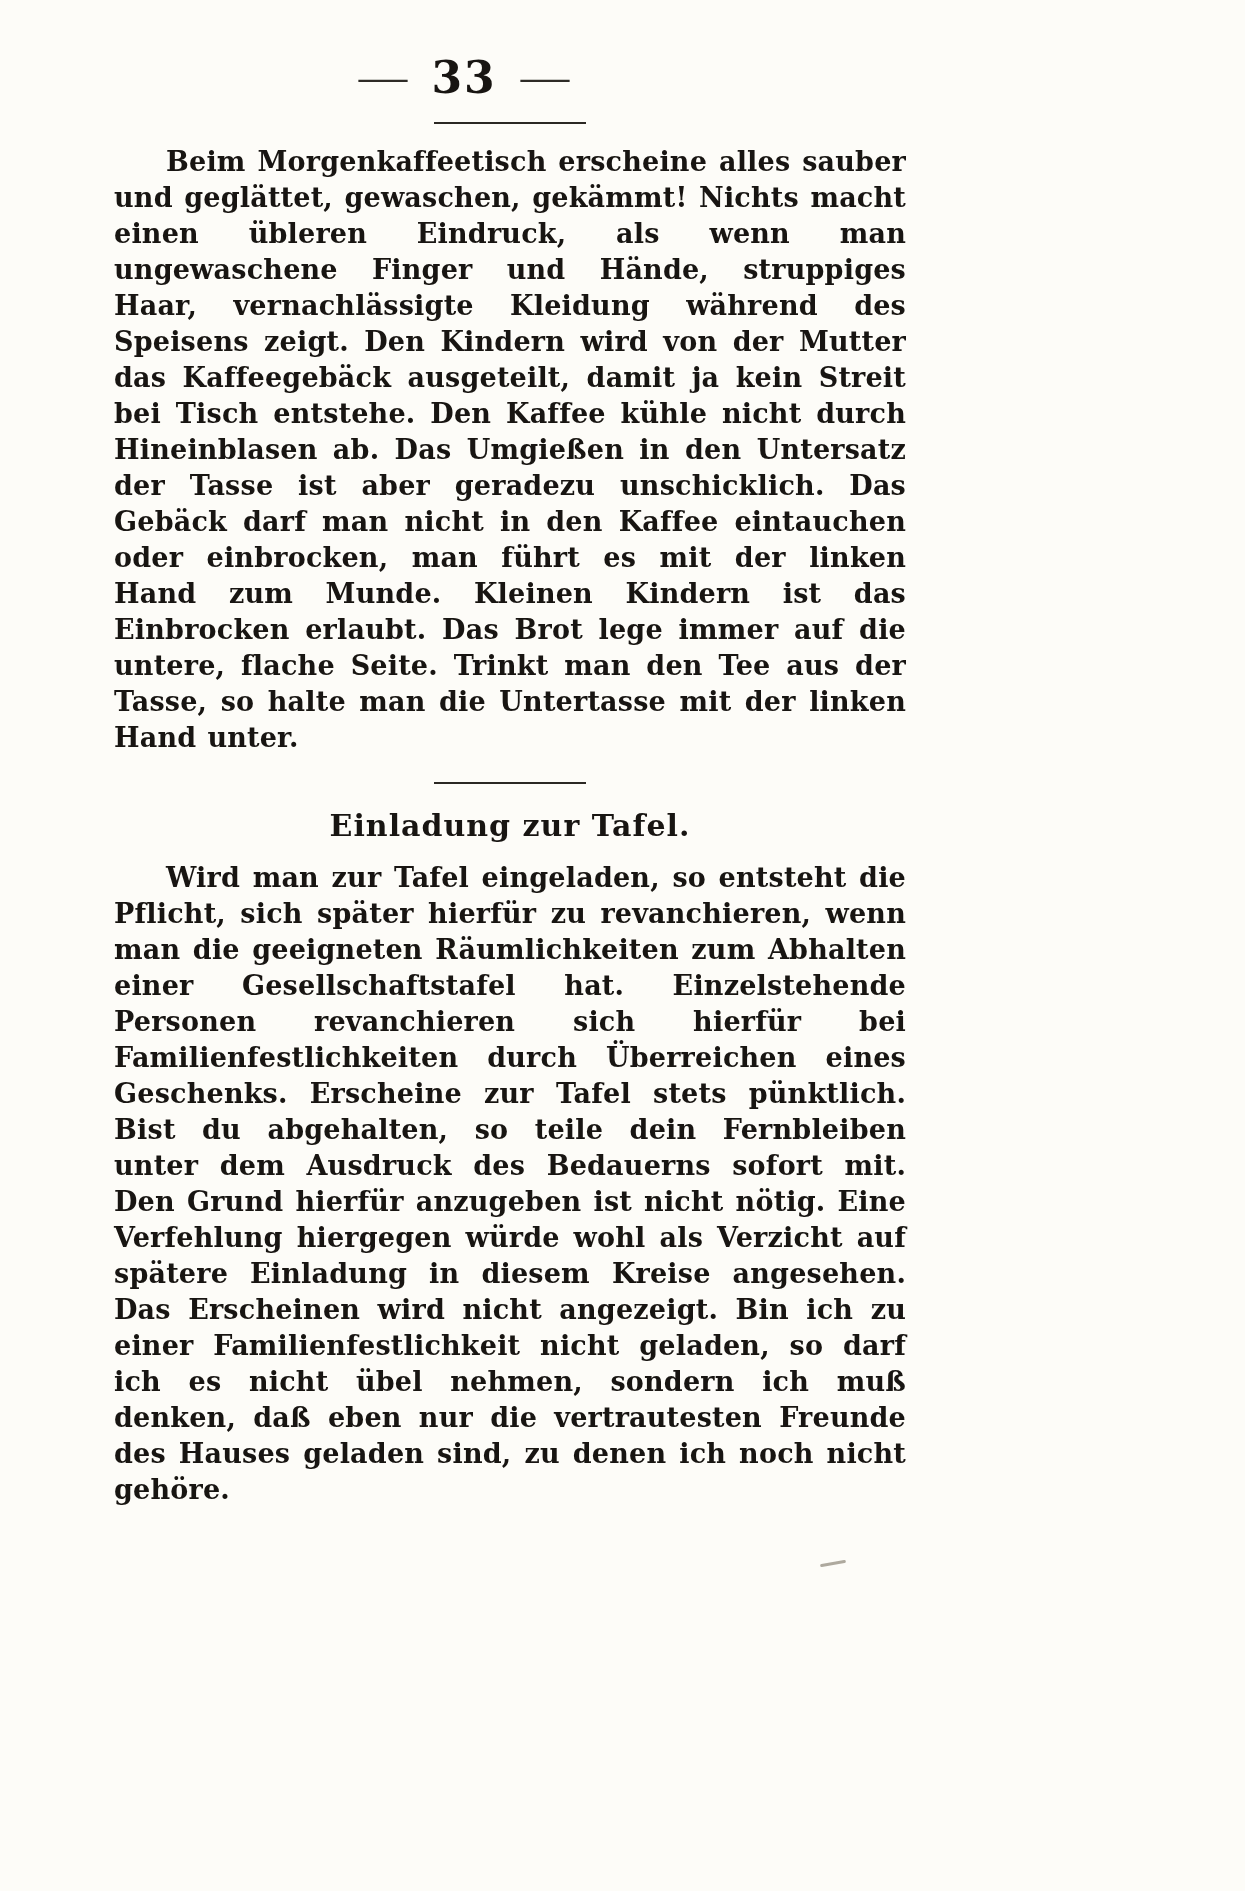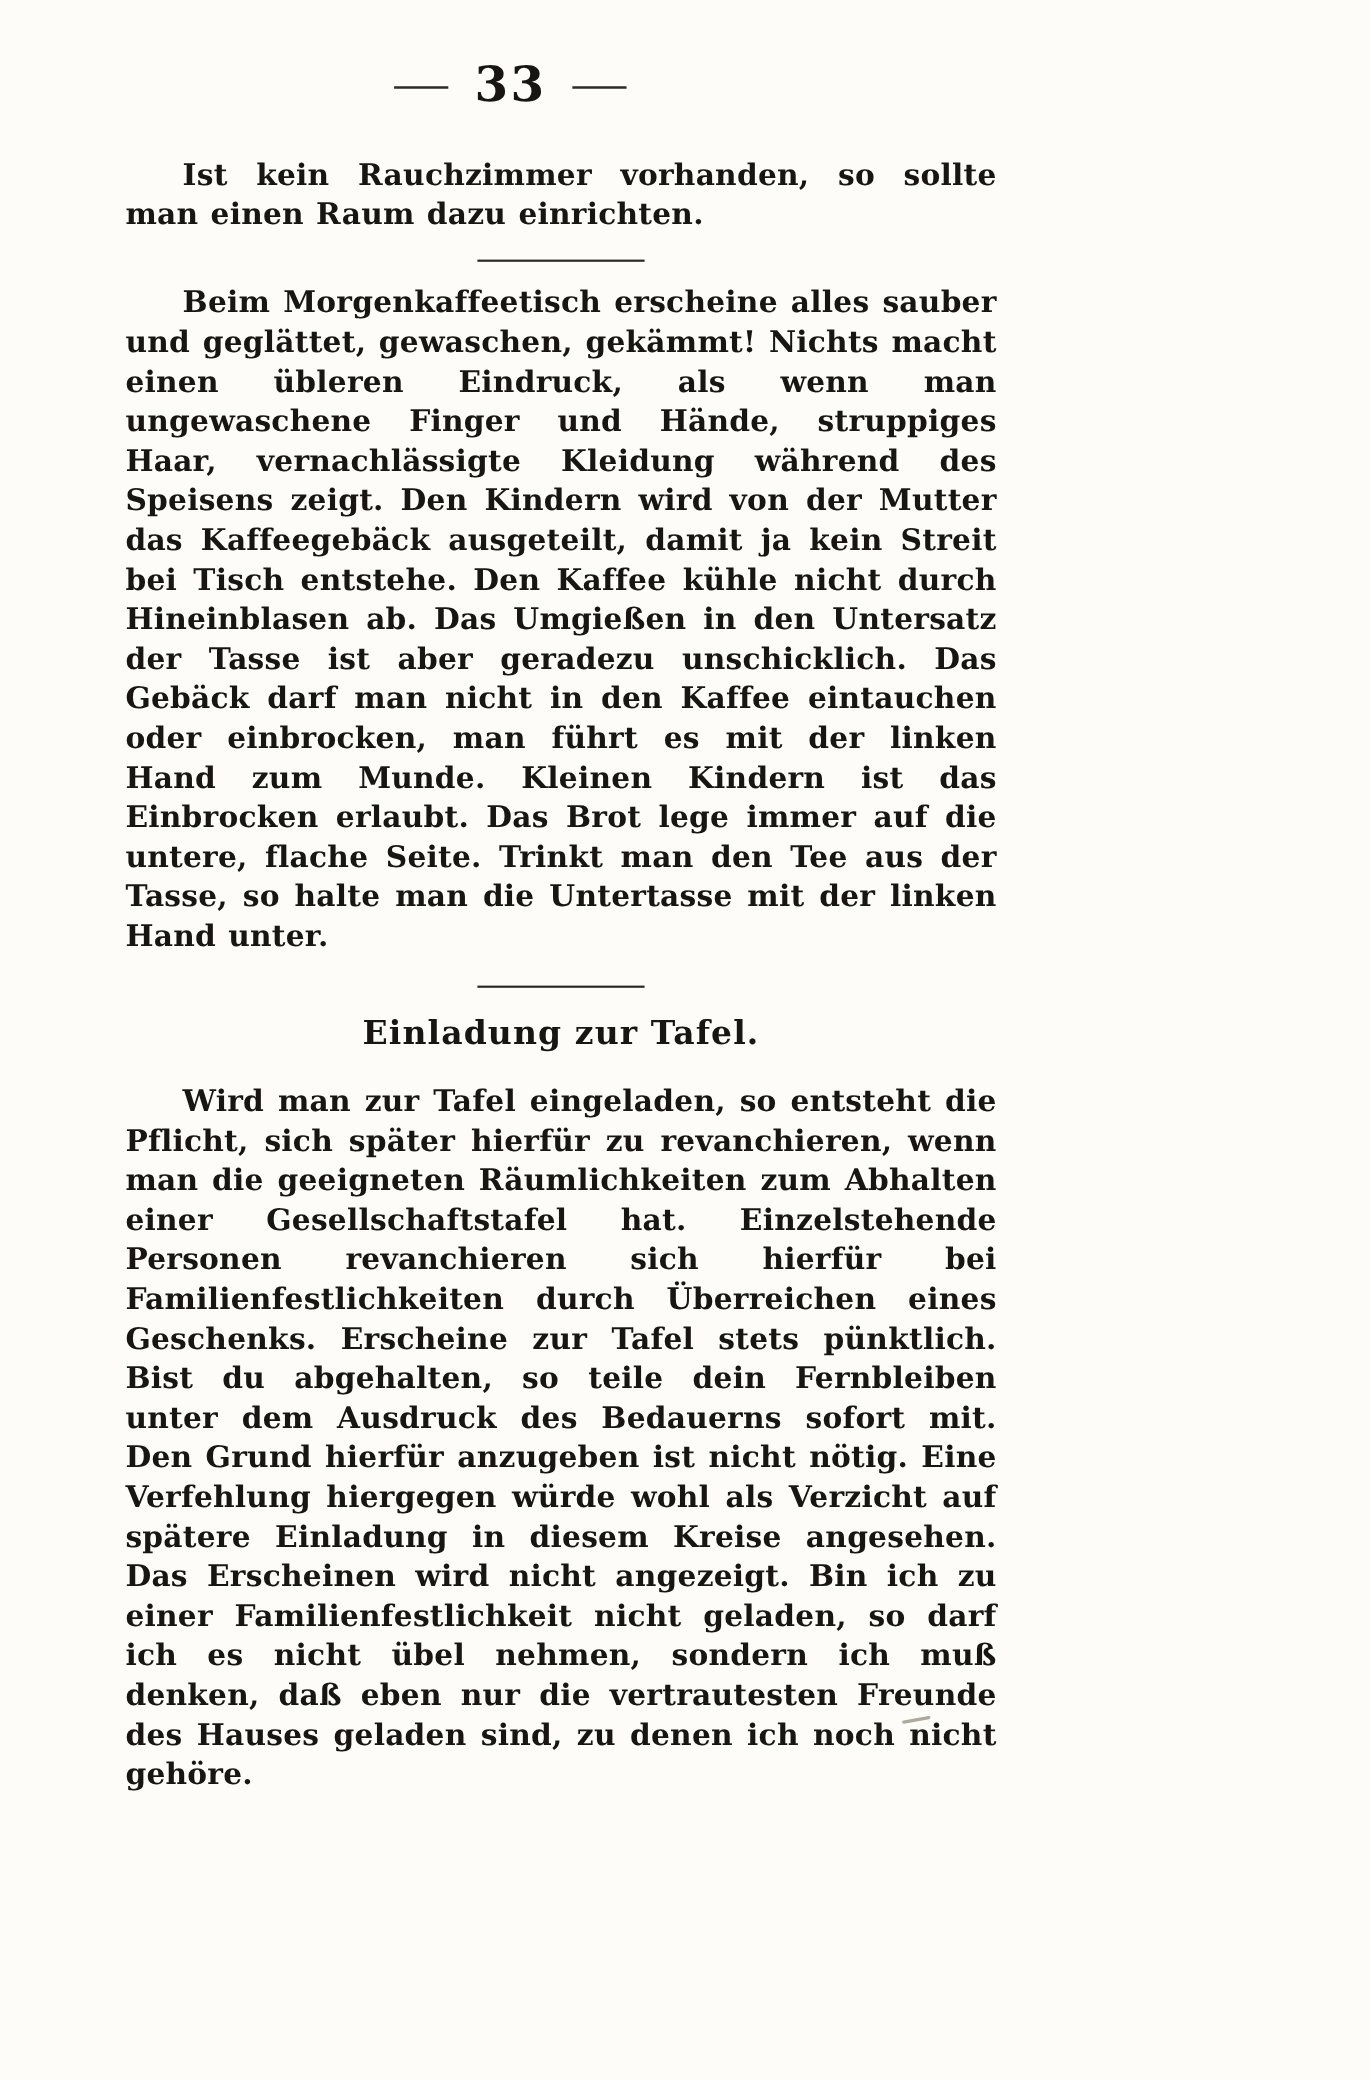--- a/index.html
+++ b/index.html
@@ -65,21 +65,21 @@
     width: 152px;
     height: 2px;
     background: #2b2823;
     margin: 22px auto 20px auto;
   }
   .rule-2 {
     margin-top: 26px;
     margin-bottom: 24px;
   }
   .section-heading {
-    margin: 24px 0 26px 0;
+    margin: 24px 0 16px 0;
     text-align: center;
     font-size: 30px;
     line-height: 36px;
     font-weight: bold;
     letter-spacing: 1px;
   }
   .scan-artifact {
     position: absolute;
     left: 820px;
     top: 1562px;
@@ -96,21 +96,20 @@
 
 <div class="book-page">
   <div class="content">
 
     <div class="page-header">
       <span class="dash">—</span>
       <span class="page-num">33</span>
       <span class="dash">—</span>
     </div>
 
-    <p class="para para-first">Ist kein Rauchzimmer vorhanden, so sollte man einen Raum dazu einrichten.</p>
 
     <div class="rule"></div>
 
     <p class="para">Beim Morgenkaffeetisch erscheine alles sauber und geglättet, gewaschen, gekämmt! Nichts macht einen übleren Eindruck, als wenn man ungewaschene Finger und Hände, struppiges Haar, vernachlässigte Kleidung während des Speisens zeigt. Den Kindern wird von der Mutter das Kaffeegebäck ausgeteilt, damit ja kein Streit bei Tisch entstehe. Den Kaffee kühle nicht durch Hineinblasen ab. Das Umgießen in den Untersatz der Tasse ist aber geradezu unschicklich. Das Gebäck darf man nicht in den Kaffee eintauchen oder einbrocken, man führt es mit der linken Hand zum Munde. Kleinen Kindern ist das Einbrocken erlaubt. Das Brot lege immer auf die untere, flache Seite. Trinkt man den Tee aus der Tasse, so halte man die Untertasse mit der linken Hand unter.</p>
 
     <div class="rule rule-2"></div>
 
     <h2 class="section-heading">Einladung zur Tafel.</h2>
 
     <p class="para">Wird man zur Tafel eingeladen, so entsteht die Pflicht, sich später hierfür zu revanchieren, wenn man die geeigneten Räumlichkeiten zum Abhalten einer Gesellschaftstafel hat. Einzelstehende Personen revanchieren sich hierfür bei Familienfestlichkeiten durch Überreichen eines Geschenks. Erscheine zur Tafel stets pünktlich. Bist du abgehalten, so teile dein Fernbleiben unter dem Ausdruck des Bedauerns sofort mit. Den Grund hierfür anzugeben ist nicht nötig. Eine Verfehlung hiergegen würde wohl als Verzicht auf spätere Einladung in diesem Kreise angesehen. Das Erscheinen wird nicht angezeigt. Bin ich zu einer Familienfestlichkeit nicht geladen, so darf ich es nicht übel nehmen, sondern ich muß denken, daß eben nur die vertrautesten Freunde des Hauses geladen sind, zu denen ich noch nicht gehöre.</p>

